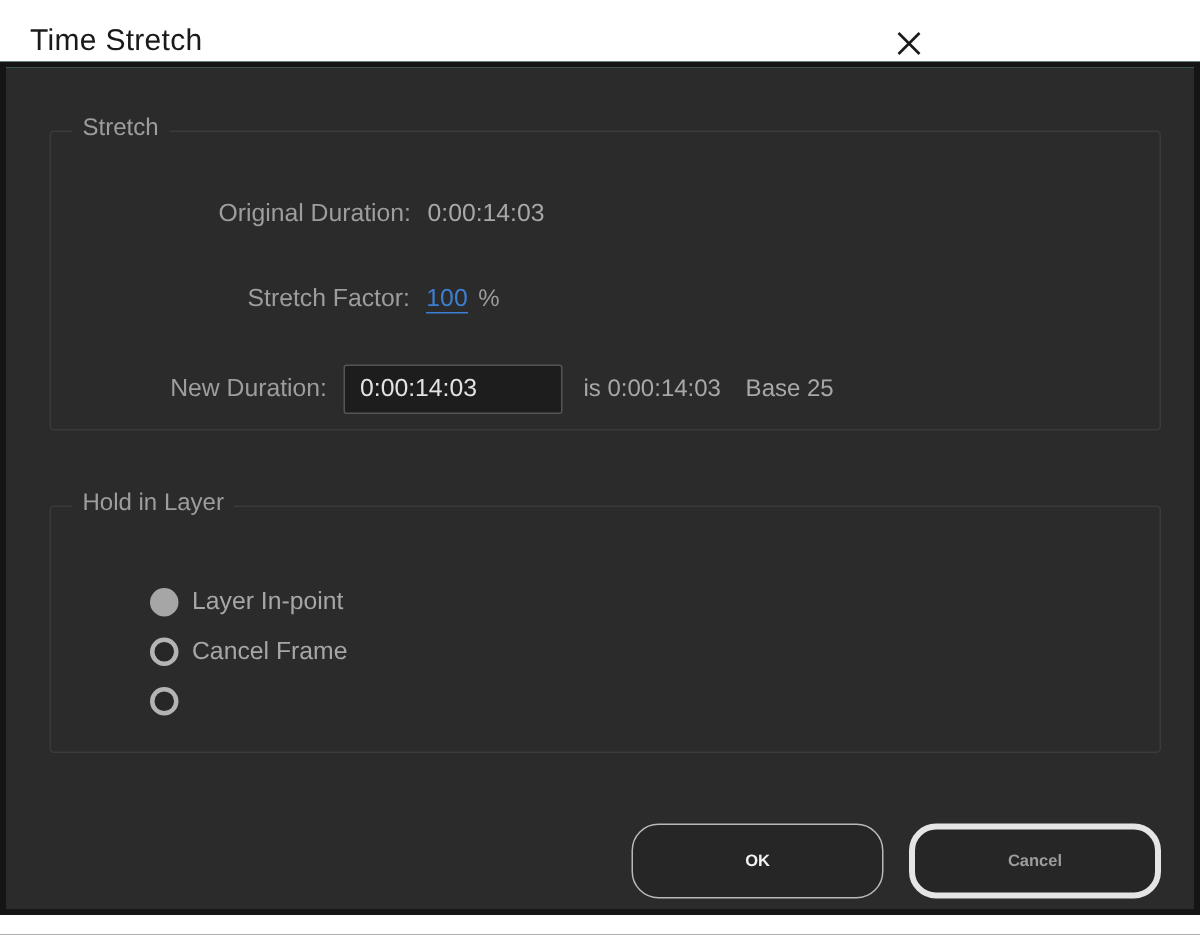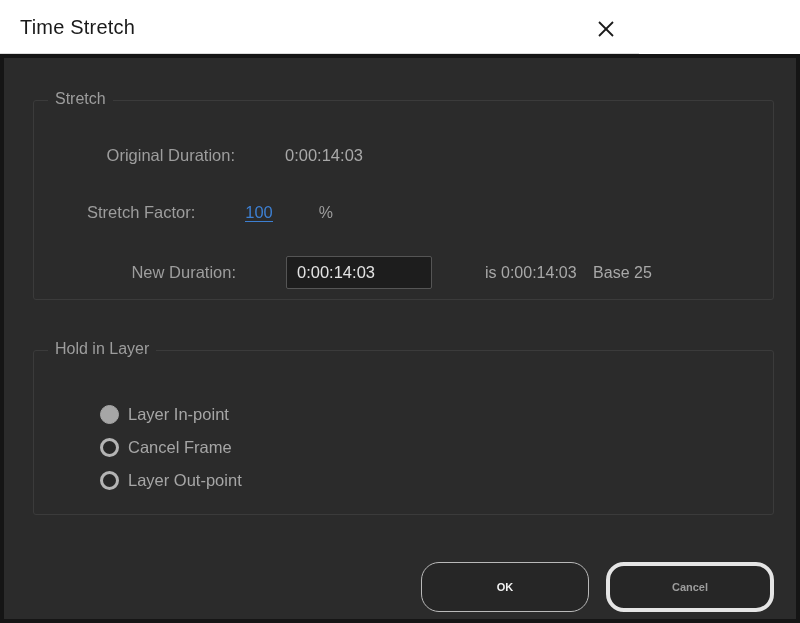--- a/index.html
+++ b/index.html
@@ -52,21 +52,21 @@
     align-items: center;
     justify-content: center;
     cursor: pointer;
   }
   .titlebar-close svg { display: block; }
 
   
   .body-panel {
     position: absolute;
     left: 0;
-    top: 54px;
+    top: 41px;
     width: 800px;
     height: 569px;
     background: #86efac;
     border: 4px solid #151515;
     box-sizing: border-box;
   }
   .body-inner {
     position: absolute;
     left: 0;
     top: 0;
@@ -105,21 +105,20 @@
     width: 741px;
     height: 165px;
   }
 
   
   .form-row {
     position: absolute;
     display: flex;
     align-items: center;
     white-space: nowrap;
-    gap: 39px;
   }
   .field-label {
     color: #9d9d9d;
     font-size: 16.5px;
     text-align: right;
     white-space: nowrap;
   }
   .field-value {
     color: #a8a8a8;
     font-size: 16.5px;
@@ -139,21 +138,21 @@
   }
 
   #row-original { left: 29px; top: 88px; width: 330px; justify-content: flex-end; }
   #row-original .field-label { width: 185px; }
   #row-original .field-value { margin-left: 11px; }
 
   #row-factor { left: 29px; top: 145px; width: 300px; justify-content: flex-end; }
   #row-factor .field-label { width: 185px; }
   #row-factor .hot-value { margin-left: 11px; }
 
-  #row-newdur { left: 29px; top: 198px; display: flex; align-items: center; margin-left: 18px; }
+  #row-newdur { left: 29px; top: 198px; display: flex; align-items: center; }
   #row-newdur .field-label { width: 185px; }
 
   .text-input {
     margin-left: 11px;
     width: 146px;
     height: 33px;
     background: #1d1d1d;
     border: 1px solid #555555;
     border-radius: 2px;
     color: #e3e3e3;
@@ -288,21 +287,20 @@
           <span class="radio-label">Layer In-point</span>
         </div>
 
         <div class="radio-row" id="radio-1">
           <span class="radio-mark off"></span>
           <span class="radio-label">Cancel Frame</span>
         </div>
 
         <div class="radio-row" id="radio-2">
           <span class="radio-mark off"></span>
-          <span class="radio-label">Layer Out-point</span>
         </div>
       </div>
 
       <div class="btn" id="btn-ok">OK</div>
       <div class="btn" id="btn-cancel">Cancel</div>
 
     </div>
   </div>
 </div>
 

